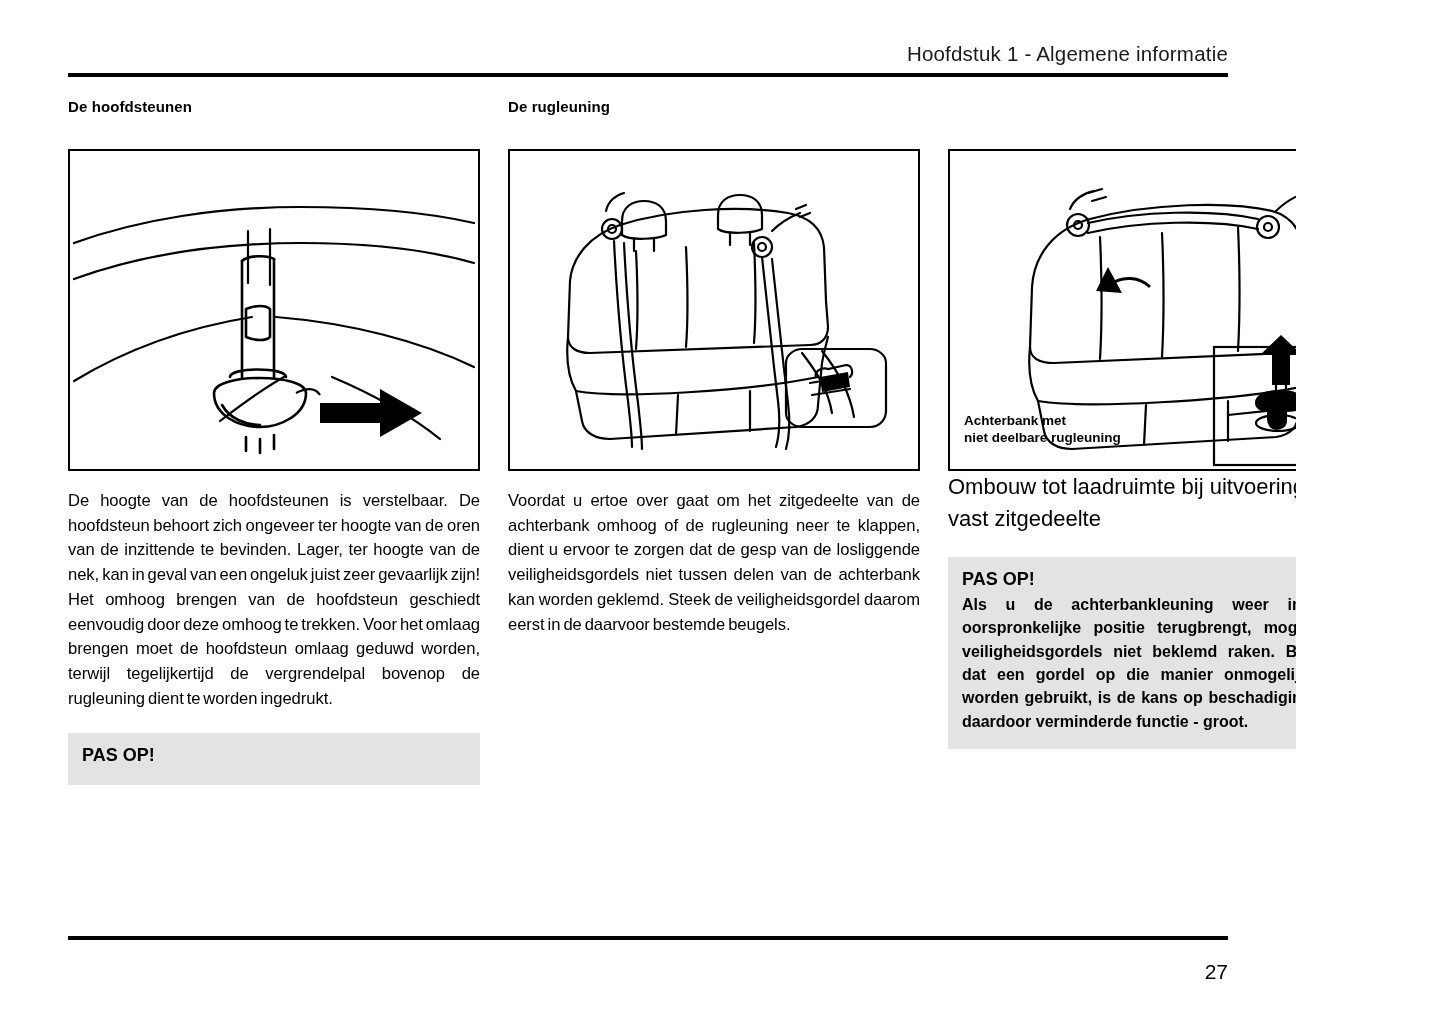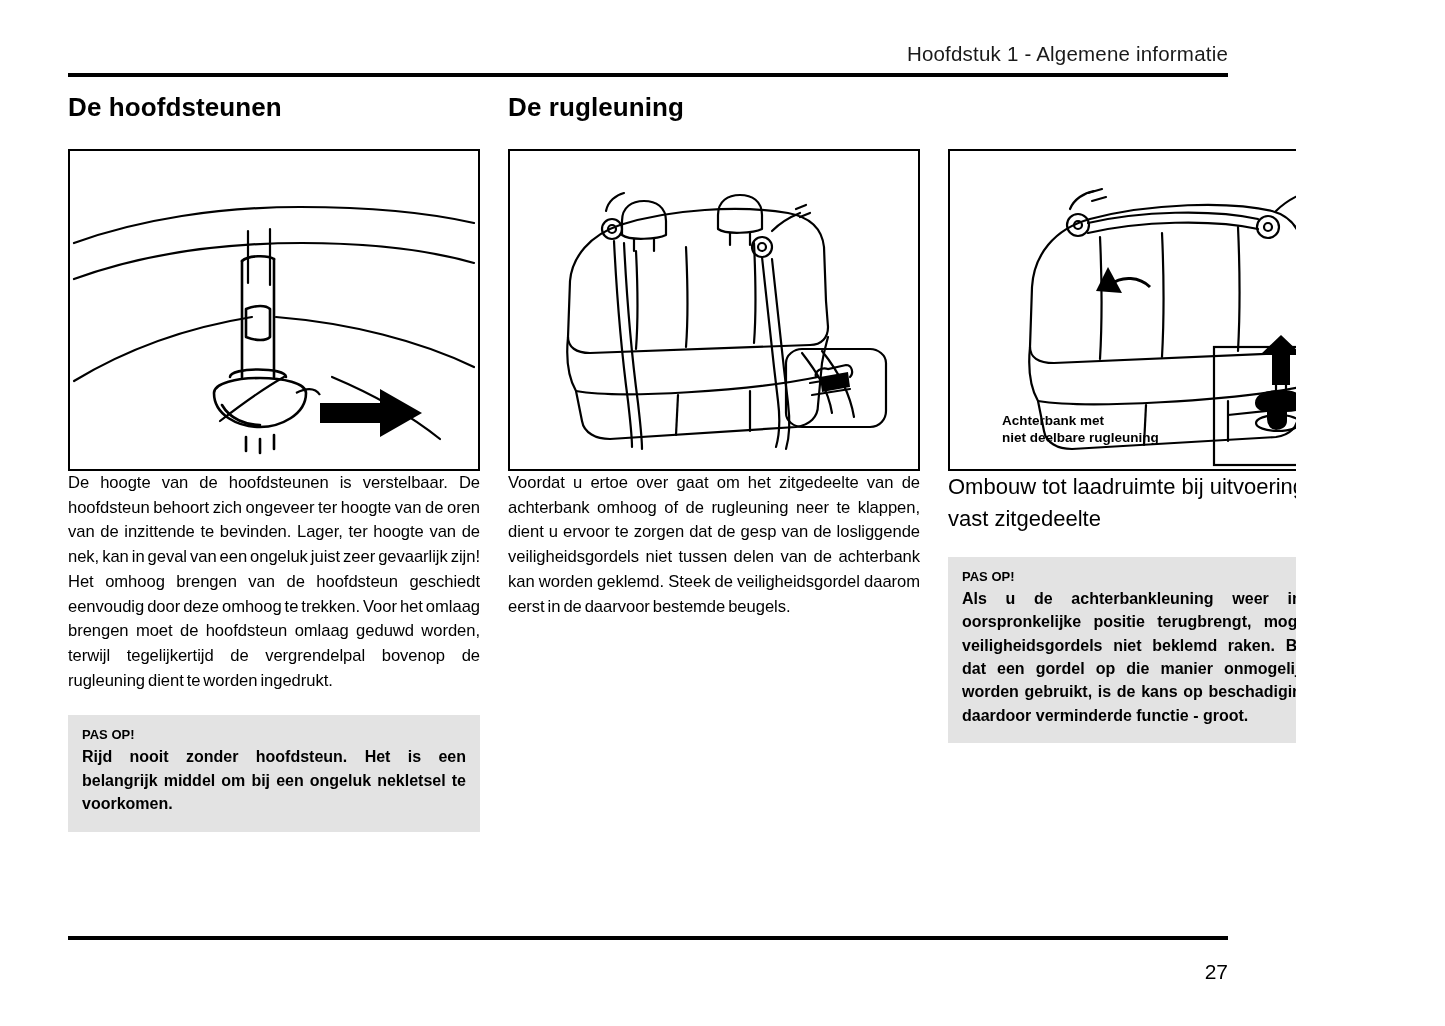--- a/index.html
+++ b/index.html
@@ -59,60 +59,60 @@
   }
   .col {
     width: 412px;
     flex: 0 0 412px;
   }
   .col.col3 {
     width: 413px;
     flex: 0 0 413px;
   }
   h2.section-title {
-    font-size: 26px;
+    font-size: 15px;
     font-weight: bold;
     margin: 0 0 0 0;
     padding: 0;
     letter-spacing: 0.1px;
     height: 64px;
     line-height: 44px;
   }
   .figure {
     border: 2px solid #000;
     background: #fff;
     height: 322px;
     position: relative;
     overflow: hidden;
     box-sizing: border-box;
   }
   .figure svg { display: block; }
   .body-text {
     font-size: 16.6px;
     line-height: 1.49;
     text-align: justify;
-    margin-top: 0;
+    margin-top: 18px;
     letter-spacing: -0.05px;
   }
   .body-text.tight {
     word-spacing: -1.6px;
   }
   .subhead {
     font-size: 22px;
     font-weight: normal;
     line-height: 1.45;
   }
   .note-box {
     background: #e3e3e3;
     padding: 12px 14px 16px 14px;
     margin-top: 22px;
     box-sizing: border-box;
   }
   .note-title {
-    font-size: 13px;
+    font-size: 18px;
     font-weight: bold;
     margin-bottom: 3px;
   }
   .note-body {
     font-size: 16px;
     font-weight: bold;
     line-height: 1.46;
     text-align: justify;
   }
   .note-body.justified-hard {
@@ -168,21 +168,20 @@
           <g fill="none" stroke="#000" stroke-width="2.2">
             <path d="M226 242 C238 236, 246 238, 250 244"></path>
           </g>
         </svg>
       </div>
 
       <div class="body-text tight">De hoogte van de hoofdsteunen is verstelbaar. De hoofdsteun behoort zich ongeveer ter hoogte van de oren van de inzittende te bevinden. Lager, ter hoogte van de nek, kan in geval van een ongeluk juist zeer gevaarlijk zijn! Het omhoog brengen van de hoofdsteun geschiedt eenvoudig door deze omhoog te trekken. Voor het omlaag brengen moet de hoofdsteun omlaag geduwd worden, terwijl tegelijkertijd de vergrendelpal bovenop de rugleuning dient te worden ingedrukt.</div>
 
       <div class="note-box">
         <div class="note-title">PAS OP!</div>
-        <div class="note-body">Rijd nooit zonder hoofdsteun. Het is een belangrijk middel om bij een ongeluk nekletsel te voorkomen.</div>
       </div>
     </div>
 
     <div class="col">
       <h2 class="section-title">De rugleuning</h2>
 
       <div class="figure">
         <svg width="408" height="318" viewBox="0 0 408 318" xmlns="http://www.w3.org/2000/svg">
           <g fill="none" stroke="#000" stroke-width="2.2" stroke-linecap="round" stroke-linejoin="round">
 
@@ -282,21 +281,21 @@
             <path d="M326 230 L326 240 M336 230 L336 240"></path>
           </g>
           <g fill="#000">
             <path d="M322 204 L322 234 L340 234 L340 204 L352 204 L331 184 L310 204 Z"></path>
           </g>
           <g fill="#000" stroke="#000" stroke-width="2">
             <path d="M306 252 C306 244, 316 240, 330 240 C344 240, 354 244, 354 252 C354 258, 344 260, 336 260 L336 270 C336 276, 330 278, 326 278 C322 278, 318 274, 318 268 L318 260 C310 260, 306 256, 306 252 Z"></path>
           </g>
         </svg>
 
-        <div class="inset-label" style="left:14px; bottom:22px; white-space:pre-line;margin-left:38px;">Achterbank met
+        <div class="inset-label" style="left:14px; bottom:22px; white-space:pre-line;">Achterbank met
 niet deelbare rugleuning</div>
       </div>
 
       <div class="subhead">Ombouw tot laadruimte bij uitvoering met vast zitgedeelte</div>
 
       <div class="note-box">
         <div class="note-title">PAS OP!</div>
         <div class="note-body justified-hard">Als u de achterbankleuning weer in zijn oorspronkelijke positie terugbrengt, mogen de veiligheidsgordels niet beklemd raken. Behalve dat een gordel op die manier onmogelijk kan worden gebruikt, is de kans op beschadiging - en daardoor verminderde functie - groot.</div>
       </div>
     </div>

